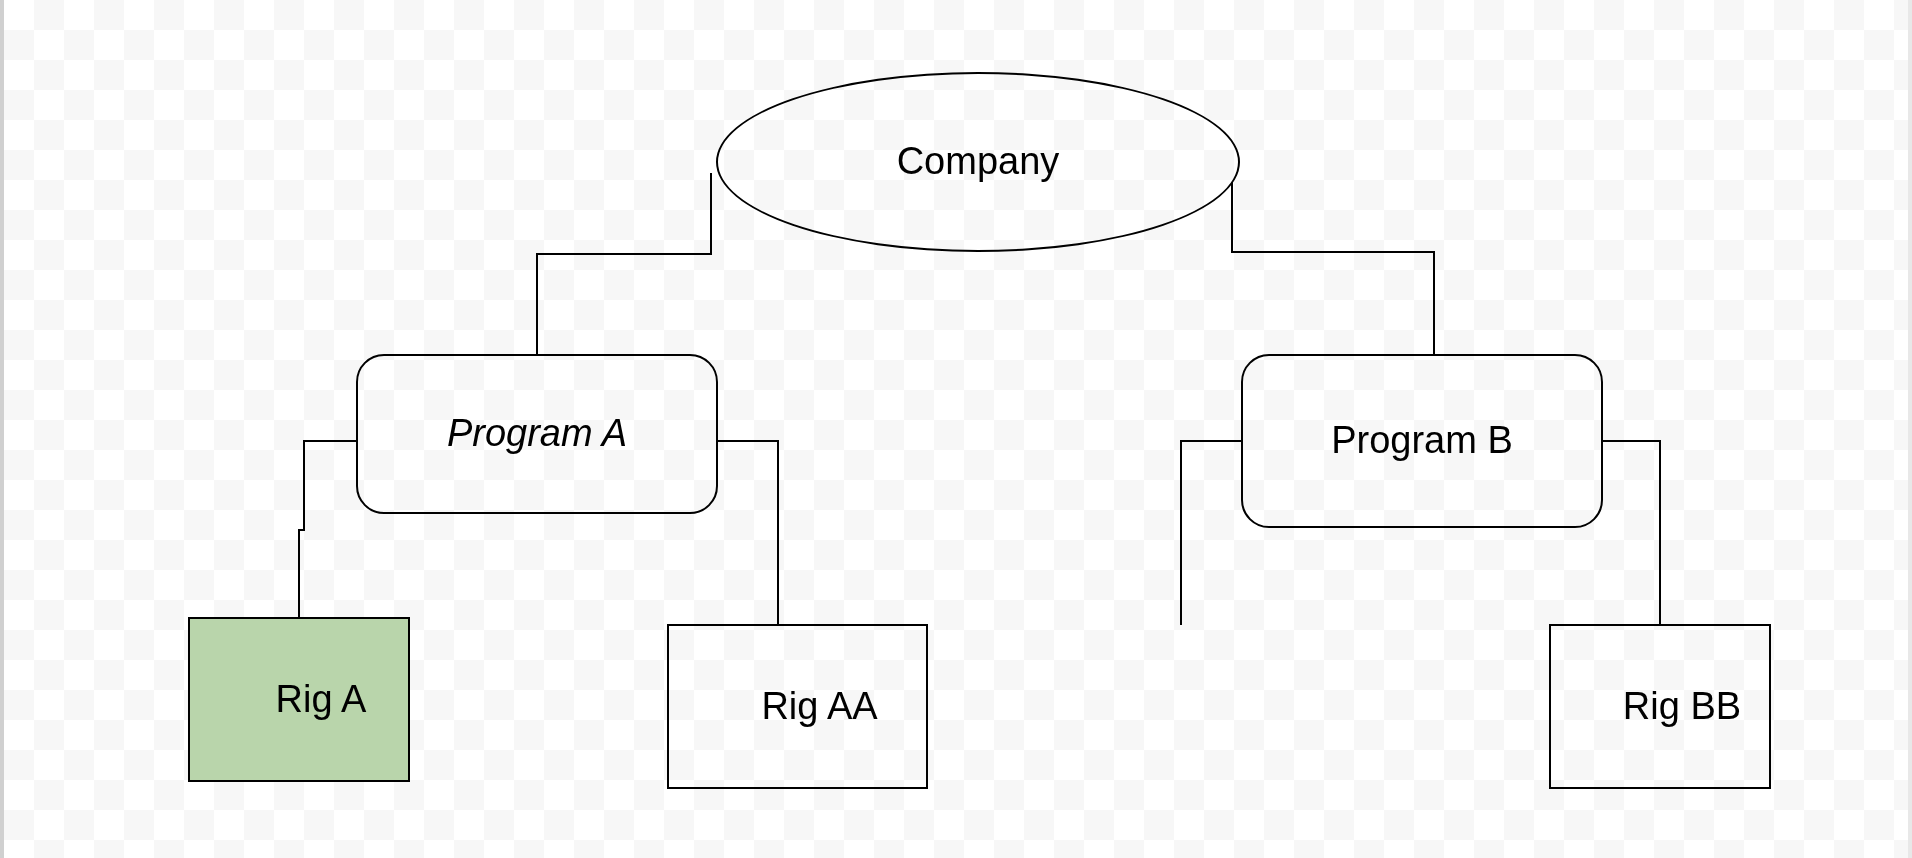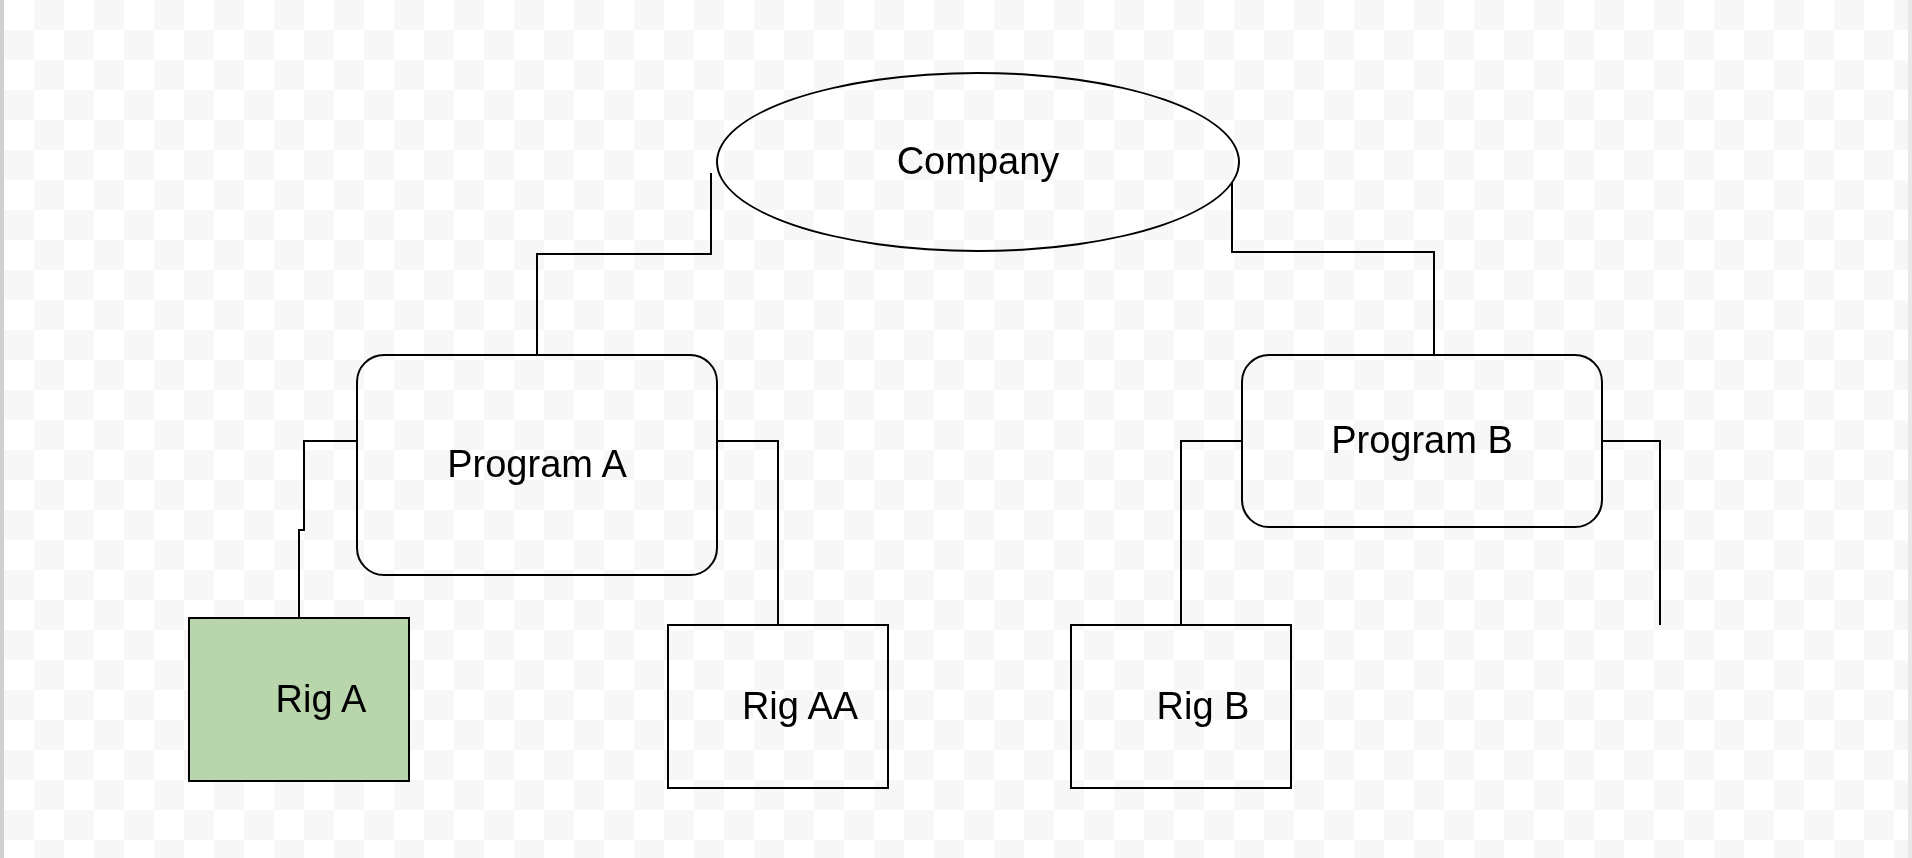--- a/index.html
+++ b/index.html
@@ -90,34 +90,34 @@
       <path d="M 352 441 L 300 441 L 300 530 L 295 530 L 295 617" fill="none" stroke="#000000" stroke-width="2" stroke-linecap="square" stroke-linejoin="miter"></path>
       <path d="M 714 441 L 774 441 L 774 624" fill="none" stroke="#000000" stroke-width="2" stroke-linecap="square" stroke-linejoin="miter"></path>
       <path d="M 1237 441 L 1177 441 L 1177 624" fill="none" stroke="#000000" stroke-width="2" stroke-linecap="square" stroke-linejoin="miter"></path>
       <path d="M 1599 441 L 1656 441 L 1656 624" fill="none" stroke="#000000" stroke-width="2" stroke-linecap="square" stroke-linejoin="miter"></path>
     </svg>
 
   <div class="node node-ellipse" id="node-company" style="left: 712px; top: 72px; width: 524px; height: 180px; border-color: rgb(0, 0, 0); border-width: 2px; color: rgb(0, 0, 0);">
     <span class="node-label">Company</span>
   </div>
 
-  <div class="node node-rounded" id="node-program-a" style="left: 352px; top: 354px; width: 362px; height: 222px; border-color: rgb(0, 0, 0); border-width: 2px; color: rgb(0, 0, 0);">
+  <div class="node node-rounded" id="node-program-a" style="left: 352px; top: 354px; width: 362px; height: 160px; border-color: rgb(0, 0, 0); border-width: 2px; color: rgb(0, 0, 0); font-style: italic;">
     <span class="node-label">Program A</span>
   </div>
 
   <div class="node node-rounded" id="node-program-b" style="left: 1237px; top: 354px; width: 362px; height: 174px; border-color: rgb(0, 0, 0); border-width: 2px; color: rgb(0, 0, 0); text-align: center;">
     <span class="node-label">Program B</span>
   </div>
 
   <div class="node node-rect filled" id="node-rig-a" style="left: 184px; top: 617px; width: 222px; height: 165px; border-color: rgb(0, 0, 0); border-width: 2px; color: rgb(0, 0, 0); background: rgb(185, 213, 171);">
     <span class="node-label">Rig A</span>
   </div>
 
-  <div class="node node-rect" id="node-rig-aa" style="left: 663px; top: 624px; width: 222px; height: 165px; border-color: rgb(0, 0, 0); border-width: 2px; color: rgb(0, 0, 0);">
+  <div class="node node-rect" id="node-rig-aa" style="left: 663px; top: 624px; width: 261px; height: 165px; border-color: rgb(0, 0, 0); border-width: 2px; color: rgb(0, 0, 0);">
     <span class="node-label">Rig AA</span>
   </div>
 
-  <div class="node node-rect" id="node-rig-b" style="left: 1066px; top: 624px; width: 222px; height: 165px; border-color: rgb(0, 0, 0); border-width: 2px; color: rgb(0, 0, 0);">
-    <span class="node-label">Rig B</span>
+
+  <div class="node node-rect" id="node-rig-bb" style="left: 1545px; top: 624px; width: 222px; height: 165px; border-color: rgb(0, 0, 0); border-width: 2px; color: rgb(0, 0, 0);">
+    <span class="node-label">Rig BB</span>
   </div>
-
 
 </div>
 
 </body></html>

